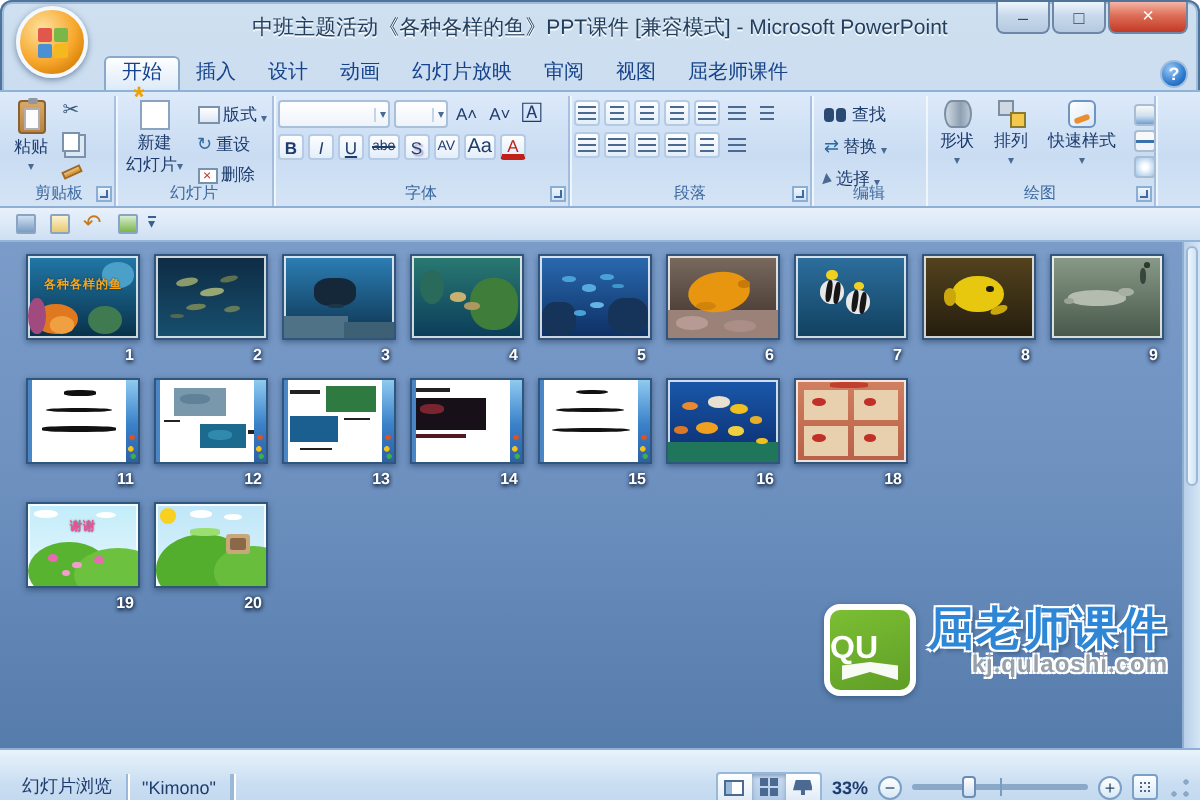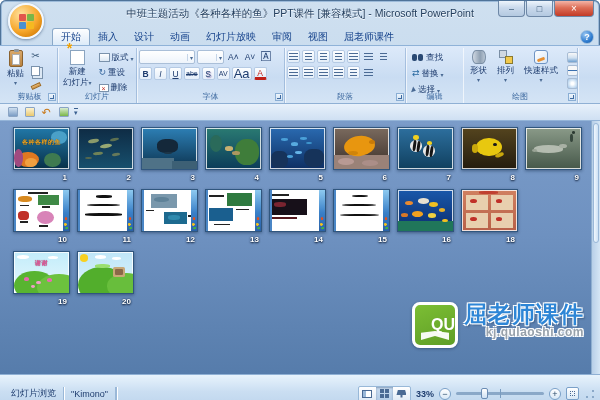--- a/index.html
+++ b/index.html
@@ -104,21 +104,21 @@
     radial-gradient(circle at 40% 84%,#f0c020 0 1.2px,transparent 1.6px),
     radial-gradient(circle at 60% 93%,#3fae4a 0 1.1px,transparent 1.5px),
     linear-gradient(180deg,#8ecaf0,#3a80c8 55%,#2a62a8);}
   .num{display:block;text-align:right;padding-right:3px;margin-top:3px;font-size:8px;font-weight:bold;color:#fff;
     text-shadow:0 1px 2px rgba(8,24,48,.95),0 0 2px rgba(8,24,48,.8);}
   .vscroll{position:absolute;top:0;right:0;bottom:0;width:9px;background:linear-gradient(90deg,#b8cfe8,#d5e6f5);border-left:1px solid #8fafd0;}
   .vthumb{position:absolute;top:2px;left:1px;right:1px;height:120px;border-radius:3px;background:linear-gradient(90deg,#f0f7fe,#cfe2f4);border:1px solid #9ab8d8;}
   
   .watermark{position:absolute;right:16px;bottom:26px;display:flex;align-items:flex-start;gap:6px;}
   .wm-book{width:46px;height:46px;background:linear-gradient(160deg,#7cbe34,#5f9e26);border:3px solid #fff;border-radius:8px;
-    box-shadow:0 1px 3px rgba(0,20,50,.35);display:flex;align-items:center;justify-content:flex-end;position:relative;
+    box-shadow:0 1px 3px rgba(0,20,50,.35);display:flex;align-items:center;justify-content:flex-start;position:relative;
     color:#fff;font-weight:bold;font-size:16px;}
   .wm-book::after{content:"";position:absolute;left:6px;right:6px;bottom:5px;height:9px;background:#fff;
     clip-path:polygon(0 100%,0 20%,50% 0,100% 20%,100% 100%,50% 55%);opacity:.95;}
   .wm-col{display:flex;flex-direction:column;align-items:flex-end;}
   .wm-brand{font-size:23px;font-weight:900;color:#2e86d6;letter-spacing:1px;line-height:24px;
     text-shadow:-1px -1px 0 #fff,1px -1px 0 #fff,-1px 1px 0 #fff,1px 1px 0 #fff,2px 2px 2px rgba(0,30,60,.35);}
   .wm-site{font-size:12px;font-weight:bold;color:#97a1ab;letter-spacing:.5px;margin-top:-1px;
     text-shadow:-1px -1px 0 #fff,1px -1px 0 #fff,-1px 1px 0 #fff,1px 1px 0 #fff;}
   
   .statusbar{height:38px;background:linear-gradient(180deg,#e8f3fc,#cadef2 45%,#b9d2ea);border-top:1px solid #8fb0d4;
@@ -243,21 +243,21 @@
         <span class="fbtn noborder">A˅</span>
         <span class="fbtn noborder">🄰</span>
       </div>
       <div class="row" style="gap:2px">
         <span class="fbtn" style="font-weight:bold">B</span>
         <span class="fbtn" style="font-style:italic">I</span>
         <span class="fbtn" style="text-decoration:underline">U</span>
         <span class="fbtn" style="text-decoration:line-through;font-size:7px">abe</span>
         <span class="fbtn" style="text-shadow:1px 1px 1px #98b;">S</span>
         <span class="fbtn" style="font-size:7px">AV</span>
-        <span class="fbtn" style="font-size:13px">Aa</span>
+        <span class="fbtn" style="font-size:10px">Aa</span>
         <span class="fbtn" style="color:#c02018;border-bottom:3px solid #c02018">A</span>
       </div>
       <span class="rgroup-label">字体</span>
       <span class="dlg"></span>
     </div>
 
     <div class="rgroup" style="width:121px">
       <div class="row" style="gap:2px;margin-bottom:3px;margin-top:1px">
         <span class="fbtn">
             <span class="bars"></span>
@@ -471,34 +471,20 @@
               <i class="spot" style="left: 10%; top: 50%; width: 10%; height: 8%; background: rgb(154, 164, 150); border-radius: 50%;"></i>
               <i class="spot" style="left: 80%; top: 14%; width: 6%; height: 20%; background: rgb(54, 70, 60); border-radius: 40%;"></i>
               <i class="spot" style="left: 83%; top: 8%; width: 6%; height: 7%; background: rgb(44, 58, 50); border-radius: 50%;"></i>
             </div>
             <span class="num">9</span>
           </div>
         </div>
         <div class="sorter-row">
           <div class="cell">
             <div class="thumb tpl">
-              <i class="spot" style="left: 26%; top: 4%; width: 36%; height: 5%; background: rgb(34, 34, 34); border-radius: 0%;"></i>
-              <i class="spot" style="left: 8%; top: 14%; width: 24%; height: 16%; background: rgb(216, 138, 32); border-radius: 40%;"></i>
-              <i class="spot" style="left: 44%; top: 12%; width: 38%; height: 24%; background: rgb(63, 138, 70); border-radius: 0%;"></i>
-              <i class="spot" style="left: 10%; top: 36%; width: 18%; height: 4%; background: rgb(34, 34, 34); border-radius: 0%;"></i>
-              <i class="spot" style="left: 50%; top: 40%; width: 16%; height: 4%; background: rgb(34, 34, 34); border-radius: 0%;"></i>
-              <i class="spot" style="left: 8%; top: 50%; width: 20%; height: 22%; background: rgb(192, 48, 40); border-radius: 40%;"></i>
-              <i class="spot" style="left: 42%; top: 50%; width: 30%; height: 32%; background: rgb(216, 131, 184); border-radius: 50%;"></i>
-              <i class="spot" style="left: 10%; top: 76%; width: 16%; height: 4%; background: rgb(34, 34, 34); border-radius: 0%;"></i>
-              <i class="spot" style="left: 46%; top: 86%; width: 16%; height: 4%; background: rgb(34, 34, 34); border-radius: 0%;"></i>
-            </div>
-            <span class="num">10</span>
-          </div>
-          <div class="cell">
-            <div class="thumb tpl">
               <i class="spot" style="left: 32%; top: 13%; width: 30%; height: 6%; background: rgb(17, 17, 17); border-radius: 40%;"></i>
               <i class="spot" style="left: 16%; top: 33%; width: 60%; height: 6%; background: rgb(17, 17, 17); border-radius: 40%;"></i>
               <i class="spot" style="left: 12%; top: 57%; width: 68%; height: 6%; background: rgb(17, 17, 17); border-radius: 40%;"></i>
             </div>
             <span class="num">11</span>
           </div>
           <div class="cell">
             <div class="thumb tpl">
               <i class="spot" style="left: 16%; top: 10%; width: 48%; height: 34%; background: rgb(122, 152, 172); border-radius: 0%;"></i>
               <i class="spot" style="left: 22%; top: 16%; width: 28%; height: 14%; background: rgb(95, 130, 152); border-radius: 40%;"></i>

